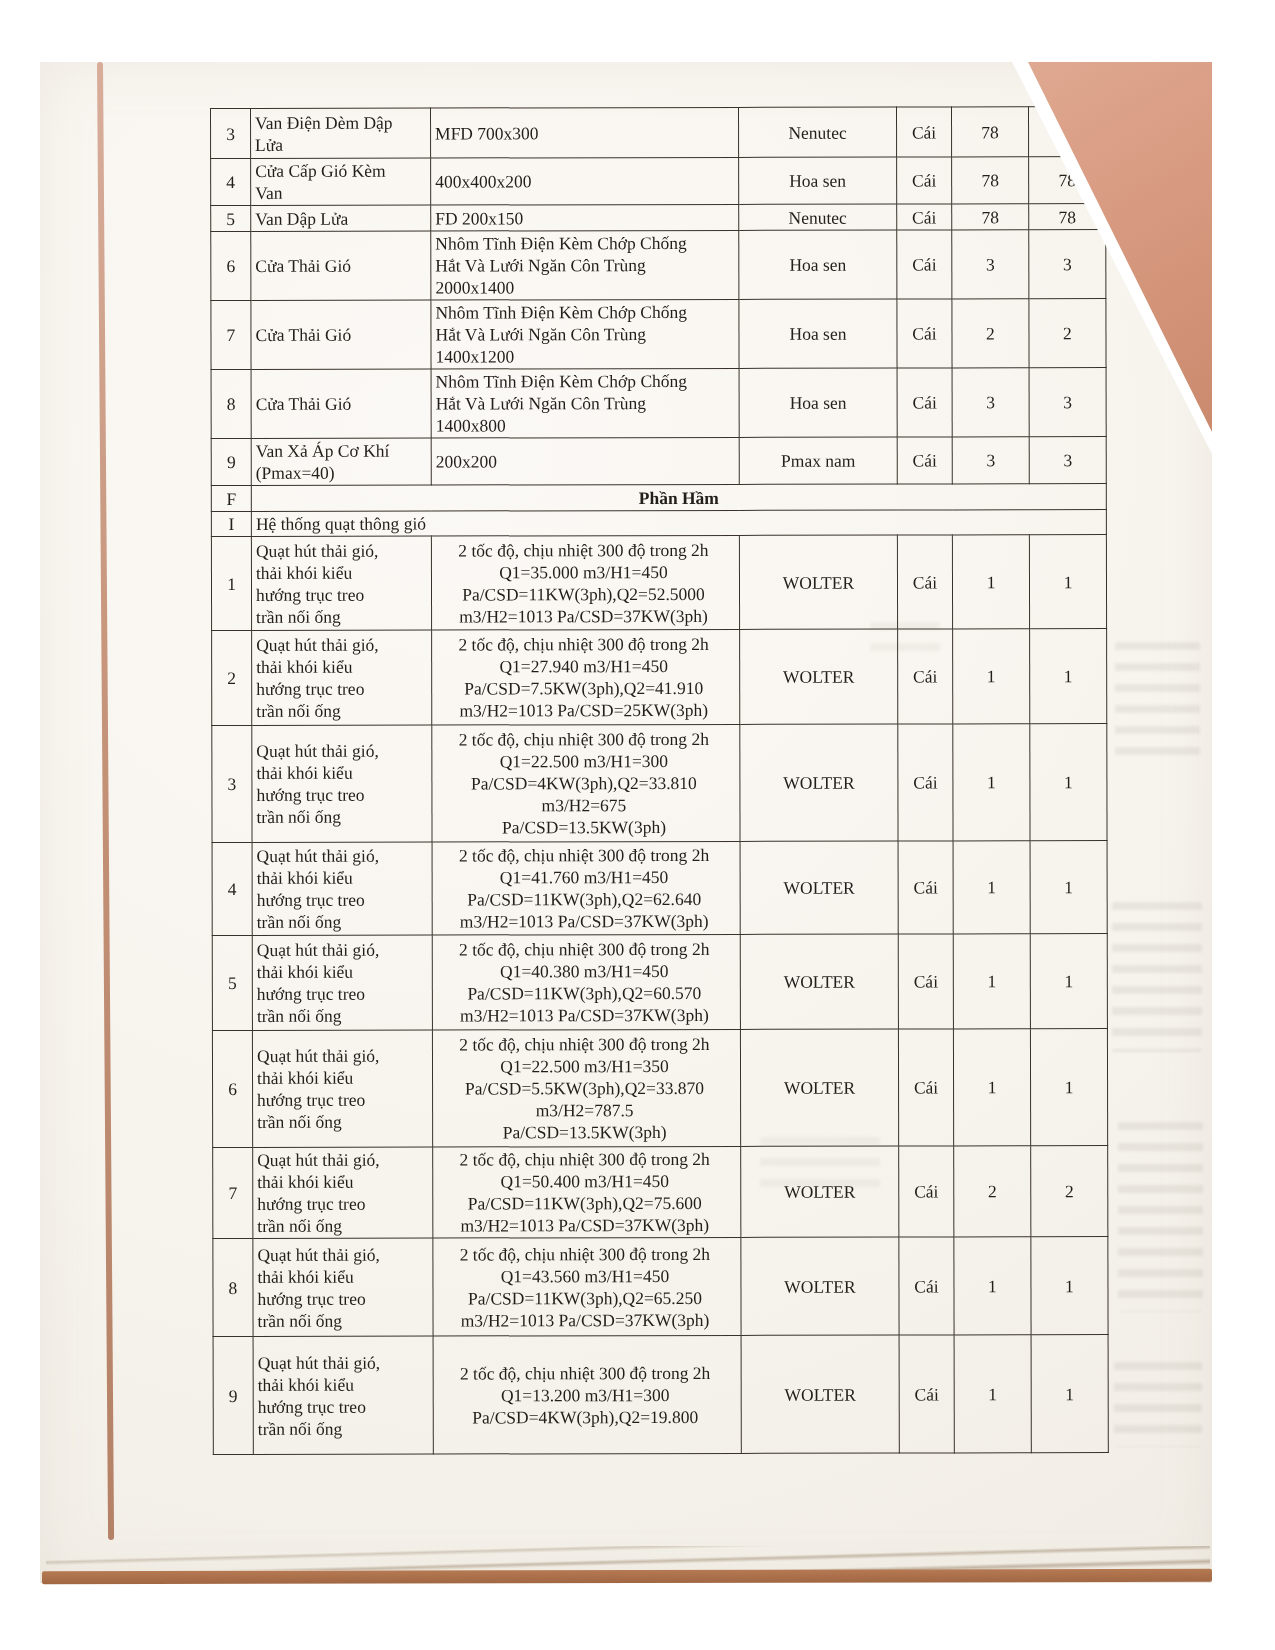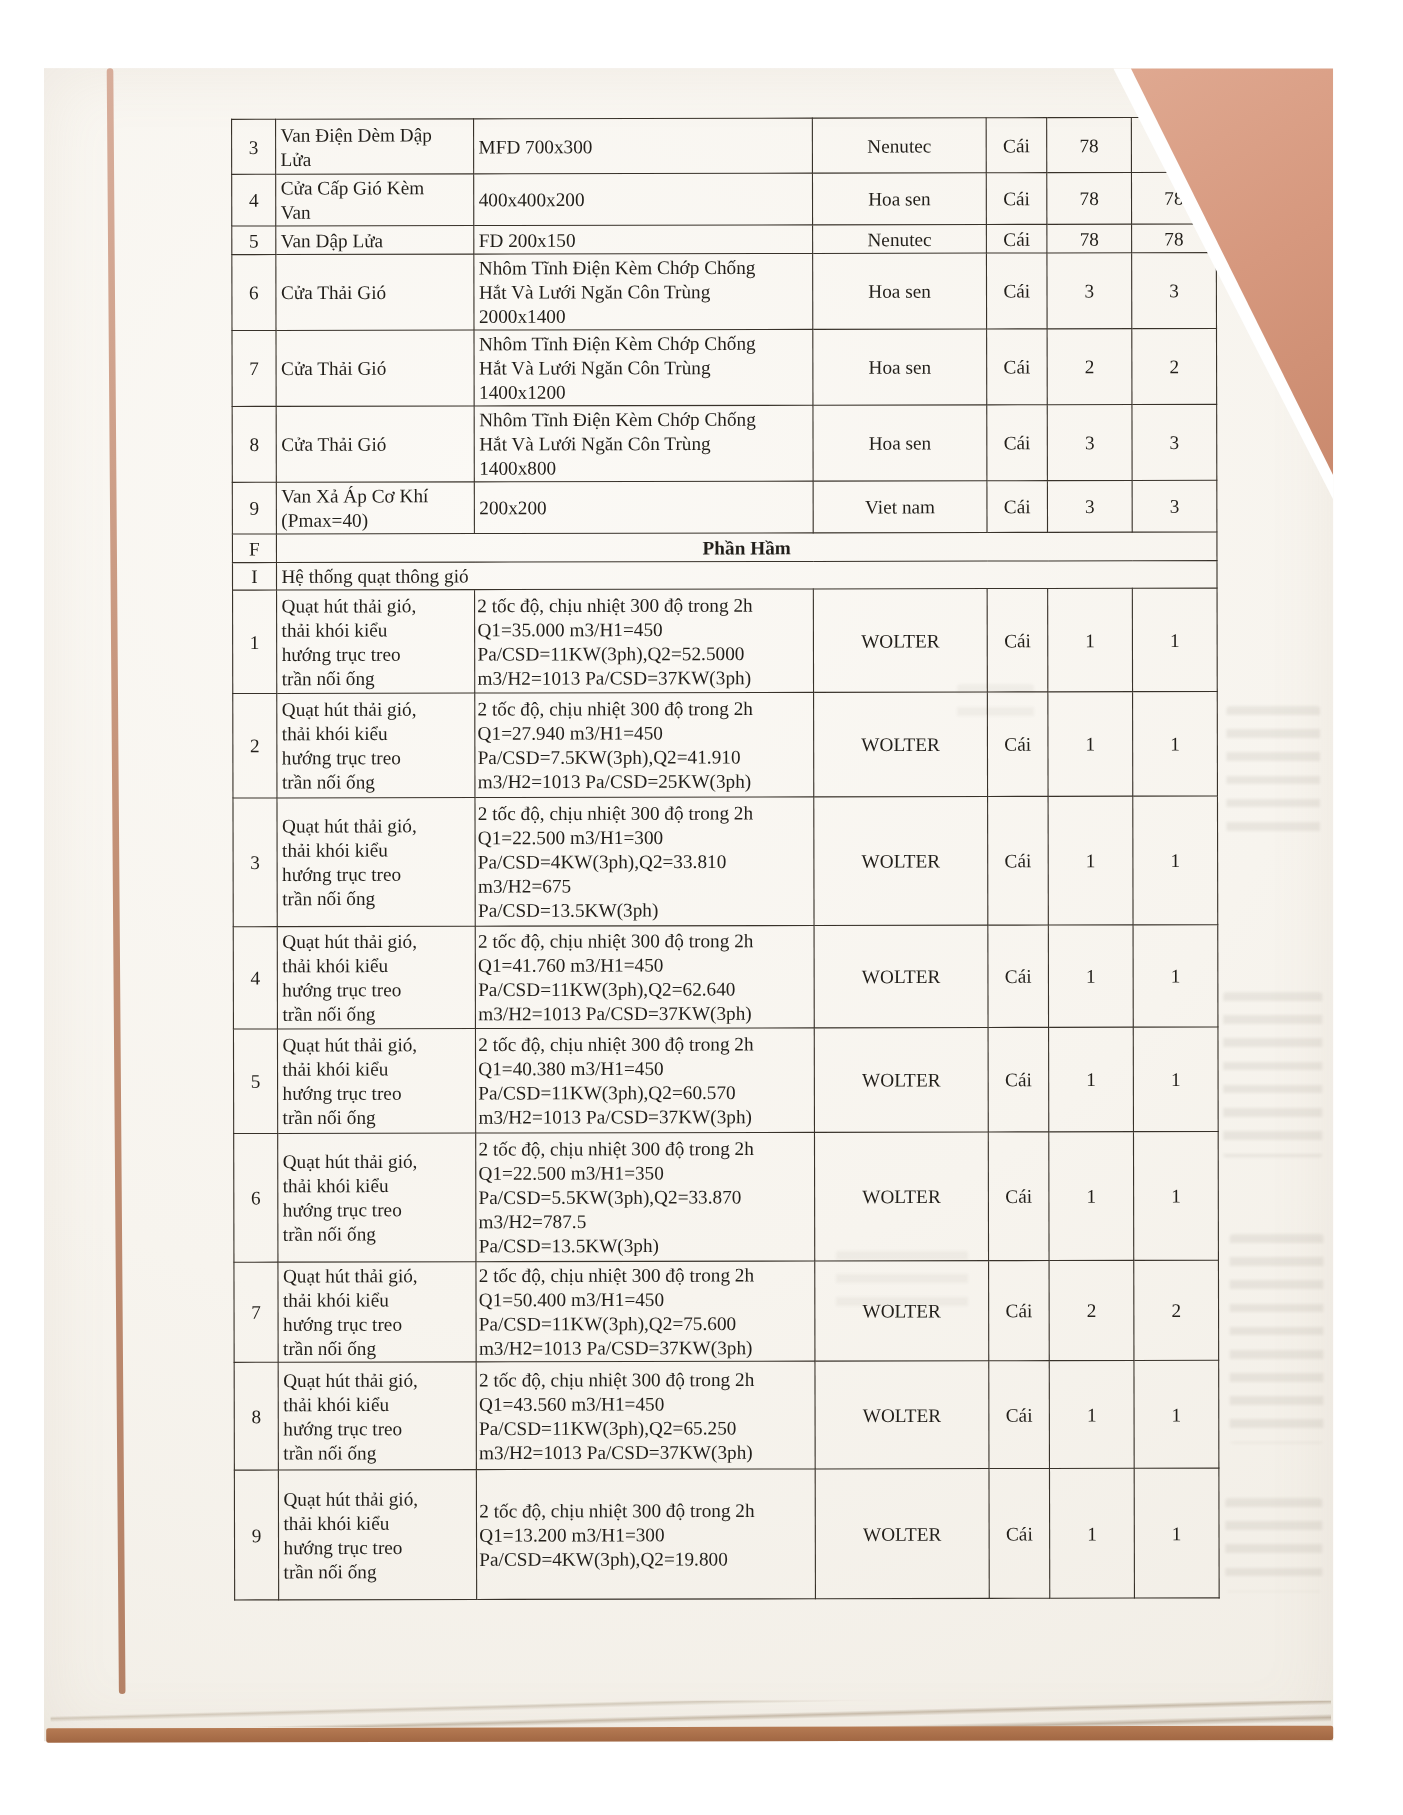--- a/index.html
+++ b/index.html
@@ -64,21 +64,21 @@
     transform:rotate(-0.12deg);transform-origin:top left;
   }
   table.bom td{
     border:1.5px solid #38322a;
     padding:1px 4px;font-size:17.5px;line-height:22px;
     vertical-align:middle;overflow:hidden;
   }
   .c-no{text-align:center;padding:0;}
   .c-name{padding-left:7px;white-space:pre-line;margin-left:44px;}
   .c-spec{padding-left:5px;white-space:pre-line;font-size:17px;}
-  .c-spec.spec-center{text-align:left;padding-left:2px;padding-right:6px;}
+  .c-spec.spec-center{text-align:center;padding-left:2px;padding-right:6px;}
   .c-brand,.c-unit,.c-qty{text-align:center;}
   .row-f{height:26px;}
   .row-i{height:24px;}
   .section-title{font-weight:bold;text-align:center;font-size:18px;}
   .section-sub{padding-left:7px;font-size:18px;}
 </style>
 </head>
 <body>
 
 <div class="photo">
@@ -163,21 +163,21 @@
     <td class="c-brand">Hoa sen</td>
     <td class="c-unit">Cái</td>
     <td class="c-qty">3</td>
     <td class="c-qty">3</td>
   </tr>
         <tr style="height: 46px;">
     <td class="c-no">9</td>
     <td class="c-name">Van Xả Áp Cơ Khí
 (Pmax=40)</td>
     <td class="c-spec">200x200</td>
-    <td class="c-brand">Viet nam</td>
+    <td class="c-brand">Pmax nam</td>
     <td class="c-unit">Cái</td>
     <td class="c-qty">3</td>
     <td class="c-qty">3</td>
   </tr>
       </tbody>
     <tbody id="rows-mid">
       <tr class="row-f">
         <td class="c-no">F</td>
         <td class="section-title" colspan="6">Phần Hầm</td>
       </tr>

